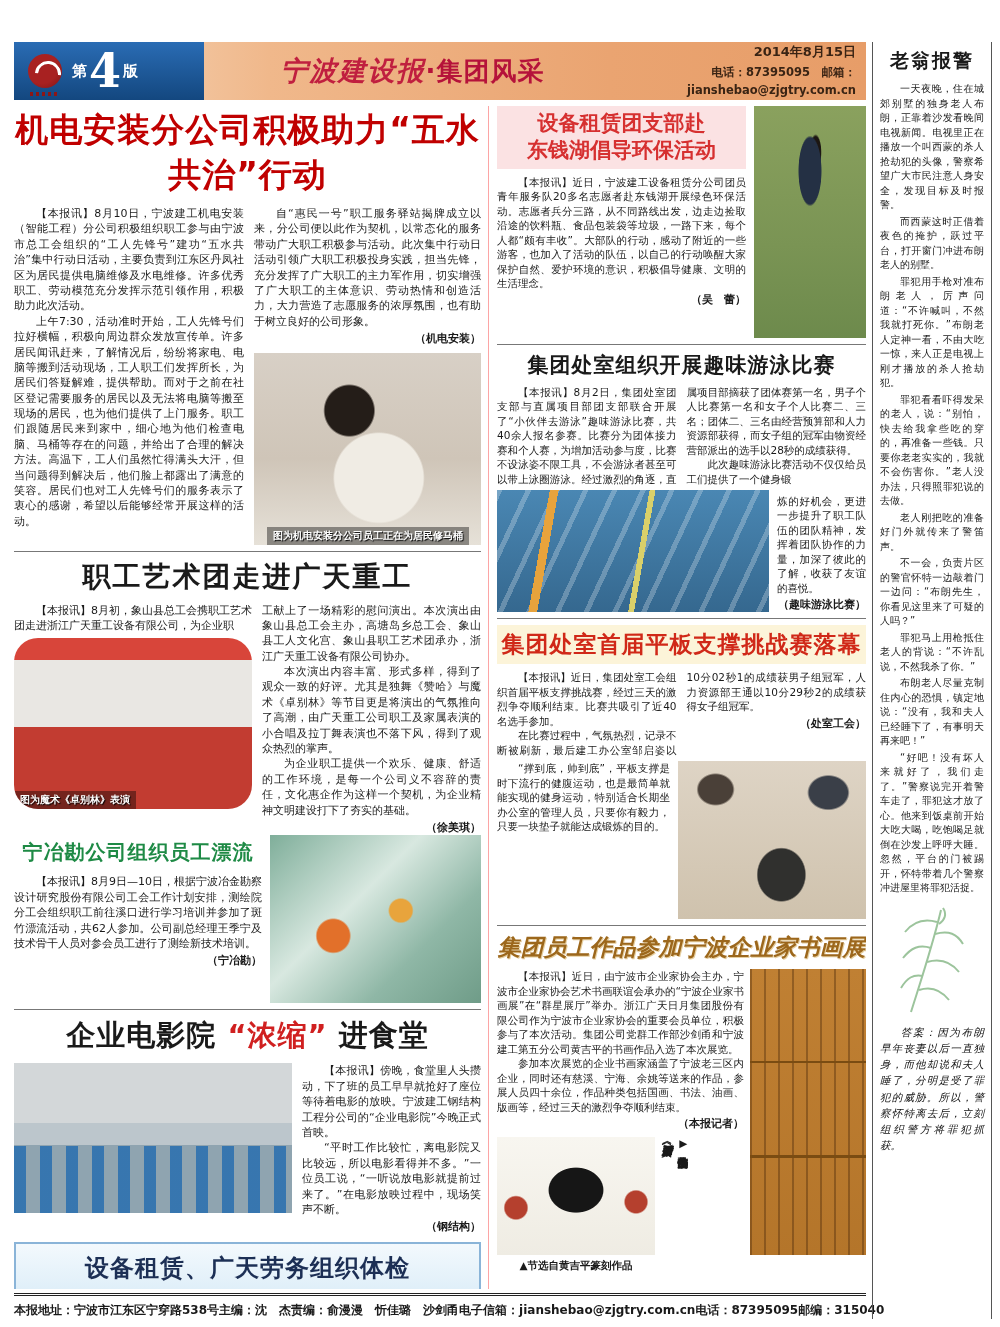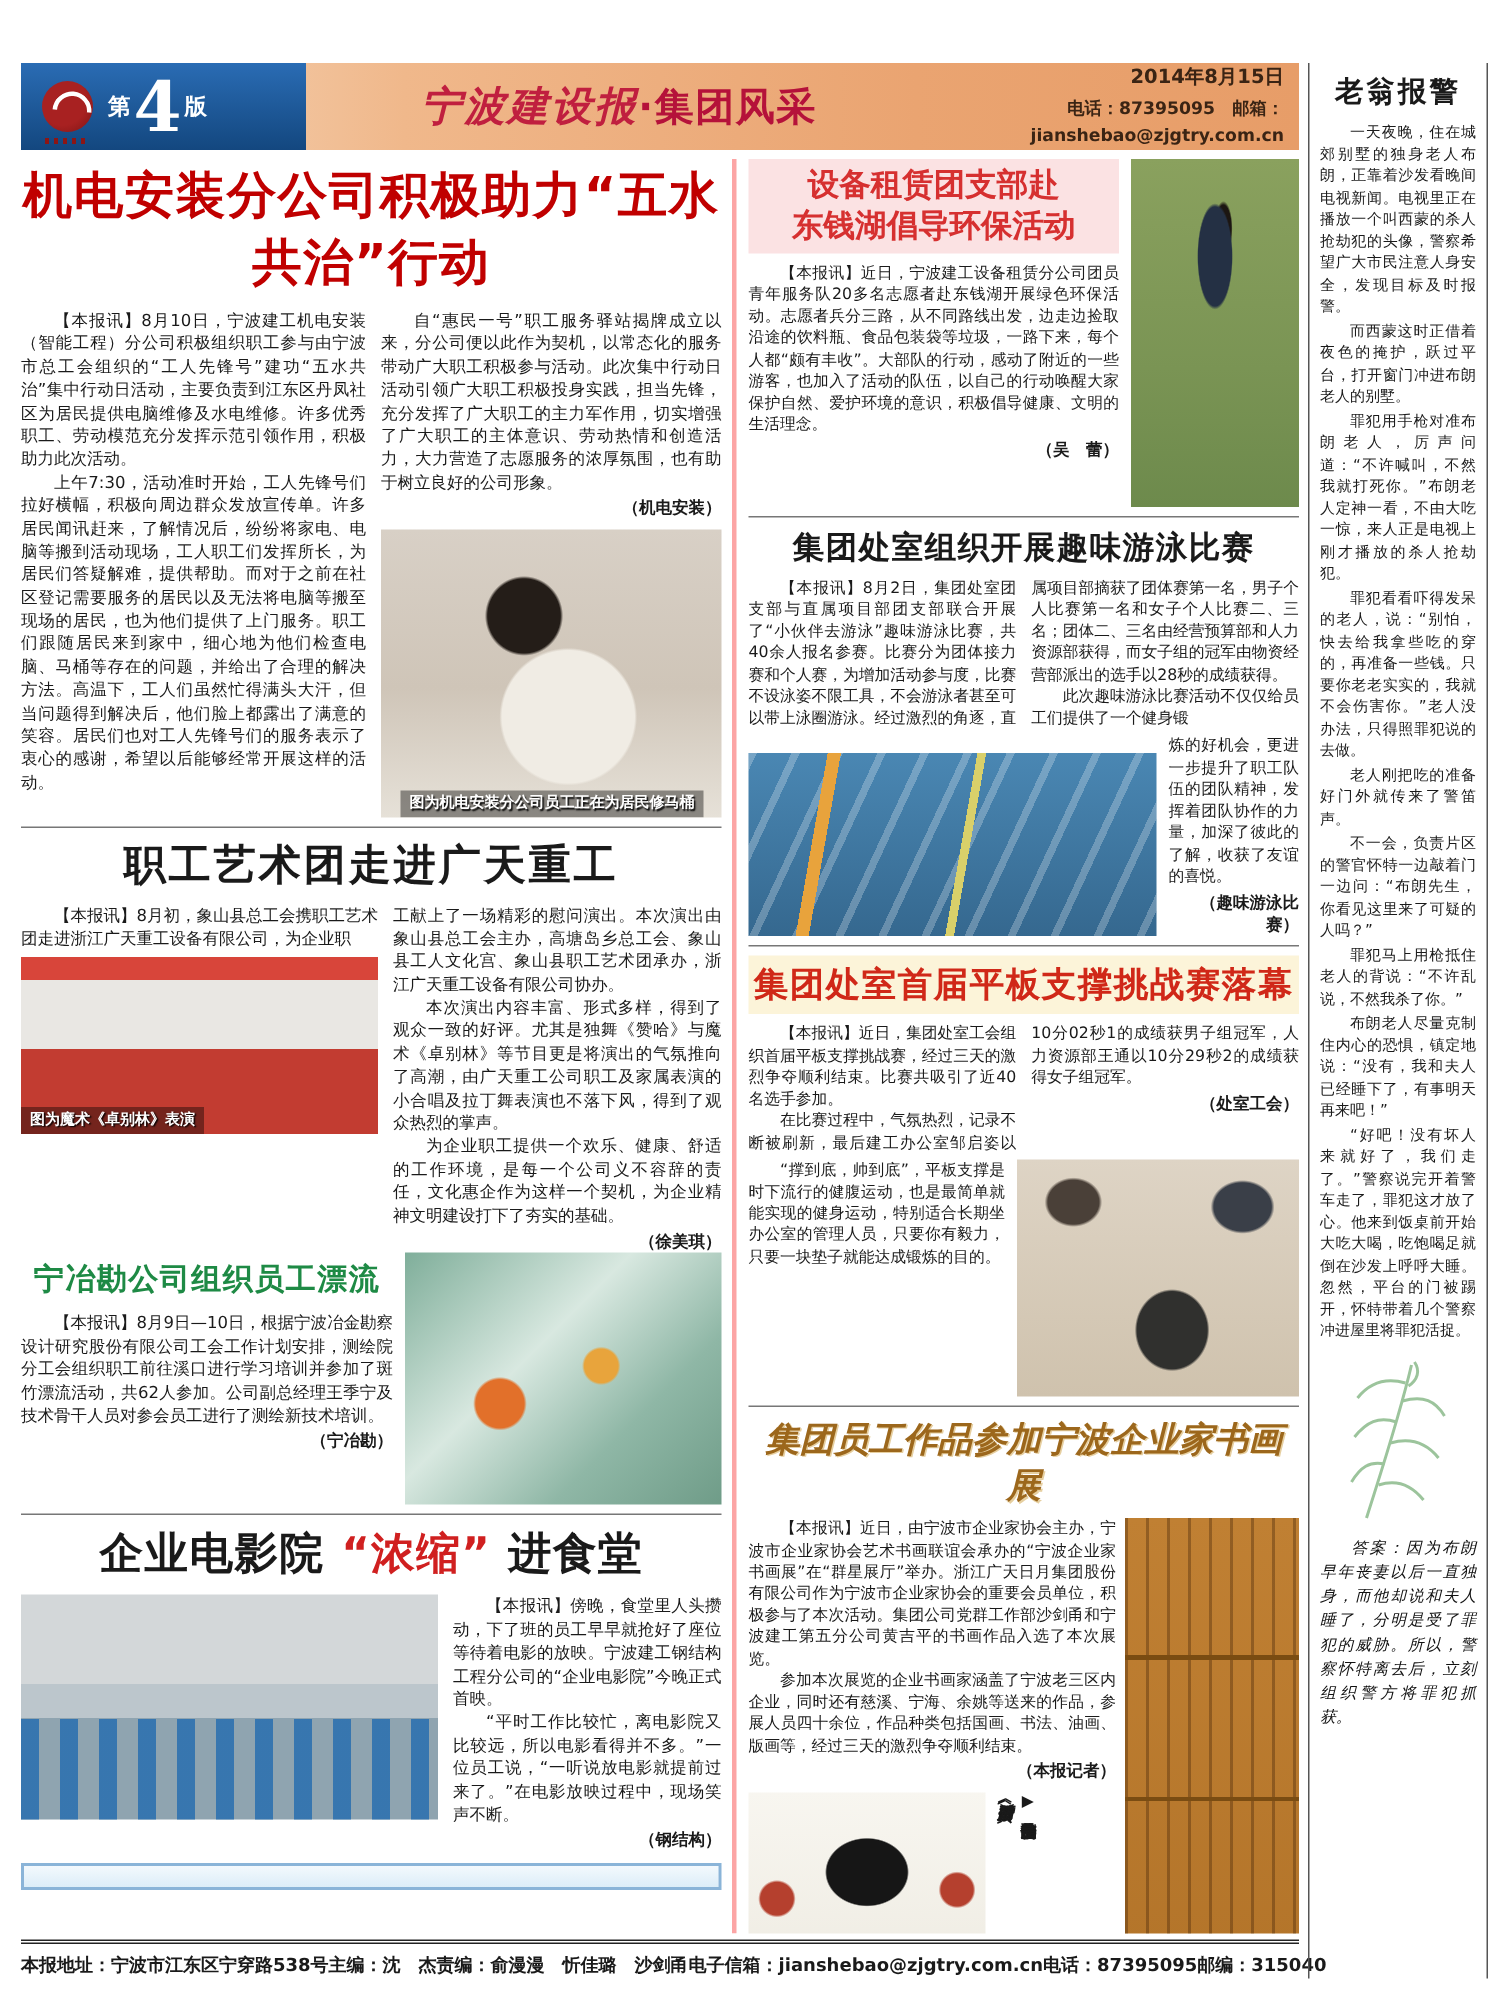--- a/index.html
+++ b/index.html
@@ -20,21 +20,21 @@
   .edition-pre,.edition-suf{font-size:15px;font-weight:bold;}
   .edition-num{font-size:46px;font-weight:bold;line-height:1;margin:0 2px;font-family:"DejaVu Serif",serif;}
   .brand{flex:1;text-align:center;white-space:nowrap;}
   .brand-script{font-family:"DejaVu Serif",serif;font-style:italic;font-weight:bold;font-size:27px;color:#c01f3f;letter-spacing:2px;}
   .brand-bold{font-size:26px;font-weight:bold;color:#b5123a;letter-spacing:1px;}
   .head-contact{width:235px;text-align:right;padding-right:10px;font-size:11.5px;font-weight:bold;color:#3a2414;line-height:1.6;}
   .head-date{font-size:13px;}
   
   .stacks{flex:1;display:flex;overflow:hidden;}
   .left-stack{width:474px;padding-right:7px;box-sizing:border-box;}
-  .mid-stack{flex:1;border-left:3px solid #fca5a5;padding-left:8px;box-sizing:border-box;}
+  .mid-stack{flex:1;border-left:1px solid #fca5a5;padding-left:8px;box-sizing:border-box;}
   .hrule{border-top:1px solid #777;margin:6px 0;}
   p{margin:0;text-indent:2em;text-align:justify;}
   .body-txt{font-size:11px;line-height:1.4;}
   .mid-stack .body-txt{font-size:10.5px;line-height:1.38;}
   .byline{text-align:right;font-family:"DejaVu Serif",serif;font-weight:bold;font-size:11px;margin-top:2px;text-indent:0;}
   .cols{display:flex;gap:10px;}
   .photo{position:relative;background:#ccc;overflow:hidden;}
   .photo-cap{position:absolute;bottom:0;right:12px;color:#fff;font-size:10px;font-weight:bold;
     background:rgba(0,0,0,.4);padding:2px 6px;text-shadow:1px 1px 1px #000;}
   .photo-cap.left{right:auto;left:0;}
@@ -43,22 +43,22 @@
   .a1-col1{width:230px;}
   .a1-col2{flex:1;}
   .ph-toilet{height:192px;margin-top:6px;
     background:radial-gradient(ellipse at 42% 30%,#241d18 0 13%,transparent 14%),
                radial-gradient(ellipse at 55% 65%,#f0ece4 0 25%,transparent 26%),
                linear-gradient(180deg,#d8d0c6 0%,#cfc5b8 55%,#e6e1d8 100%);}
   
   .h-a2{font-size:28px;font-weight:bold;text-align:center;letter-spacing:2px;margin:2px 0 7px;}
   .a2-left{width:238px;}
   .a2-right{flex:1;}
-  .ph-stage{height:118px;margin-top:5px;
-    background:linear-gradient(180deg,#d8453a 0 13%,#e9e7e3 13% 52%,#c23c31 52% 100%);}
+  .ph-stage{height:171px;margin-top:5px;
+    background:linear-gradient(180deg,#d8453a 0 13%,#e9e7e3 13% 52%,#c23c31 52% 100%);border-radius:24px;}
   
   .a3-row{display:flex;gap:8px;}
   .a3-txt{width:248px;}
   .h-a3{font-size:20px;font-weight:bold;color:#1e8a45;text-align:center;letter-spacing:1px;margin:4px 0 8px;}
   .ph-raft{flex:1;height:168px;
     background:radial-gradient(circle at 30% 60%,#e2702a 0 9%,transparent 10%),
                radial-gradient(circle at 62% 45%,#e8a43c 0 7%,transparent 8%),
                linear-gradient(135deg,#7fae9a,#d8e8e0 40%,#8fb7a6 70%,#6f9c88 100%);}
   
   .h-a4{font-size:29px;font-weight:bold;text-align:center;letter-spacing:1px;margin:2px 0 7px;}
@@ -210,20 +210,21 @@
             <div class="photo ph-cinema"></div>
             <div class="body-txt" style="flex:1">
               <p>【本报讯】傍晚，食堂里人头攒动，下了班的员工早早就抢好了座位等待着电影的放映。宁波建工钢结构工程分公司的“企业电影院”今晚正式首映。</p>
               <p>“平时工作比较忙，离电影院又比较远，所以电影看得并不多。”一位员工说，“一听说放电影就提前过来了。”在电影放映过程中，现场笑声不断。</p>
               <div class="byline">（钢结构）</div>
             </div>
           </div>
         </article>
 
         <article class="a5-box">
+          <h2 class="h-a5">设备租赁、广天劳务组织体检</h2>
 
         </article>
       </div>
 
       <div class="mid-stack">
 
         <article class="a6-row">
           <div class="a6-txt">
             <h3 class="h-a6"><span>设备租赁团支部赴</span><br><span>东钱湖倡导环保活动</span></h3>
             <div class="body-txt">

